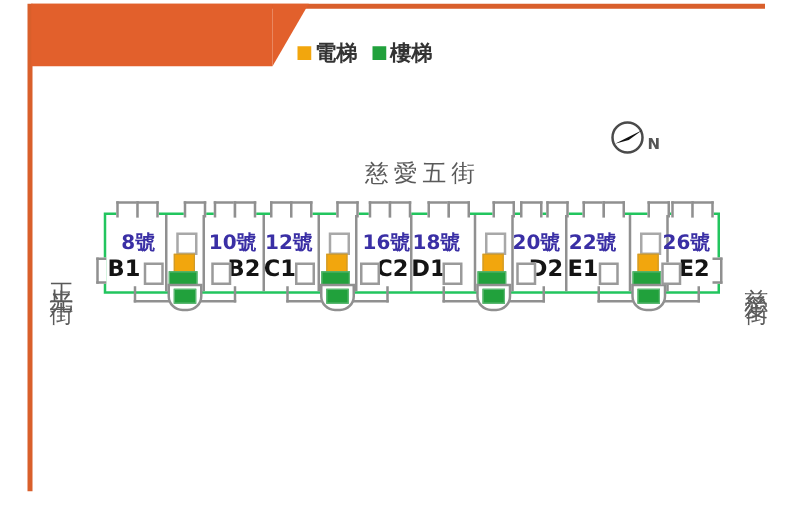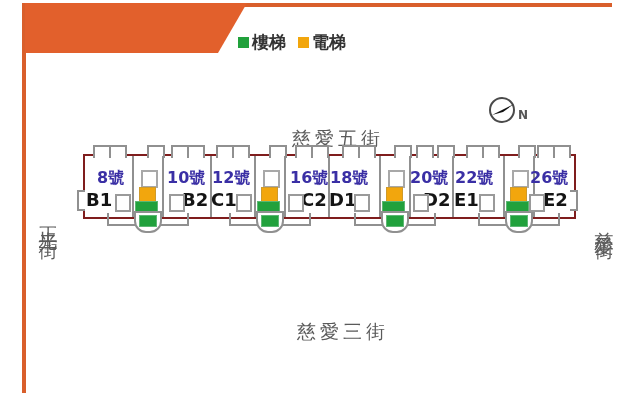--- a/index.html
+++ b/index.html
@@ -31,22 +31,22 @@
   
   .street { position:absolute; color:#5a5a5a; font-size:19px; letter-spacing:4px;
             white-space:nowrap; }
   .street.v { writing-mode:vertical-rl; letter-spacing:5px; }
   .street-n { left:292px; top:126px; }
   .street-w { left:36px;  top:211px; }
   .street-e { left:592px; top:216px; }
   .street-s { left:297px; top:319px; }
 
   
-  .strip { position:absolute; left:83px; top:154px; width:489px; height:61px;
-           border:2px solid #7f1d1d; background:#fff; }
+  .strip { position:absolute; left:83px; top:170px; width:489px; height:61px;
+           border:2px solid #22c55e; background:#fff; }
   .bump { position:absolute; top:-11px; width:14px; height:11px; background:#fff;
           border:2px solid #909090; border-bottom:none; }
   .divider { position:absolute; top:0; height:100%; width:0; border-left:2px solid #909090; }
   .tab { position:absolute; background:#fff; border:2px solid #909090; }
   .tab.l { border-right:none; }
   .tab.r { border-left:none; }
 
   .unit-num { position:absolute; top:13px; font-size:16px; font-weight:bold;
               color:#3a2fa5; line-height:1.1; white-space:nowrap; }
   .unit-letter { position:absolute; top:34px; font-size:18px; font-weight:bold;
@@ -88,41 +88,40 @@
 
 <div class="page">
 
   <div class="topline"></div>
   <div class="leftline"></div>
   <div class="banner"></div>
   <div class="banner-cut"></div>
 
   <div class="legend">
     <span class="legend-item">
+      <span class="sw orange"></span>
+      <span>電梯</span>
+    </span>
+    <span class="legend-item">
       <span class="sw green"></span>
       <span>樓梯</span>
-    </span>
-    <span class="legend-item">
-      <span class="sw orange"></span>
-      <span>電梯</span>
     </span>
   </div>
 
   <div class="compass">
     <svg width="30" height="30" viewBox="0 0 30 30">
       <circle cx="14" cy="15" r="12" fill="none" stroke="#4a4a4a" stroke-width="2"></circle>
       <polygon points="4,20 26,9 15,17" fill="#111"></polygon>
     </svg>
     <span class="nlab">N</span>
   </div>
 
   <div class="street street-n">慈愛五街</div>
   <div class="street v street-w">正光二街</div>
   <div class="street v street-e">慈愛街</div>
-  <div class="street street-s">慈愛三街</div>
 
   <div class="strip">
 
     <i class="bump" style="left:8px"></i>
     <i class="bump" style="left:24px"></i>
     <i class="bump" style="left:62px"></i>
     <i class="bump" style="left:86px"></i>
     <i class="bump" style="left:102px"></i>
     <i class="bump" style="left:131px"></i>
     <i class="bump" style="left:147px"></i>

